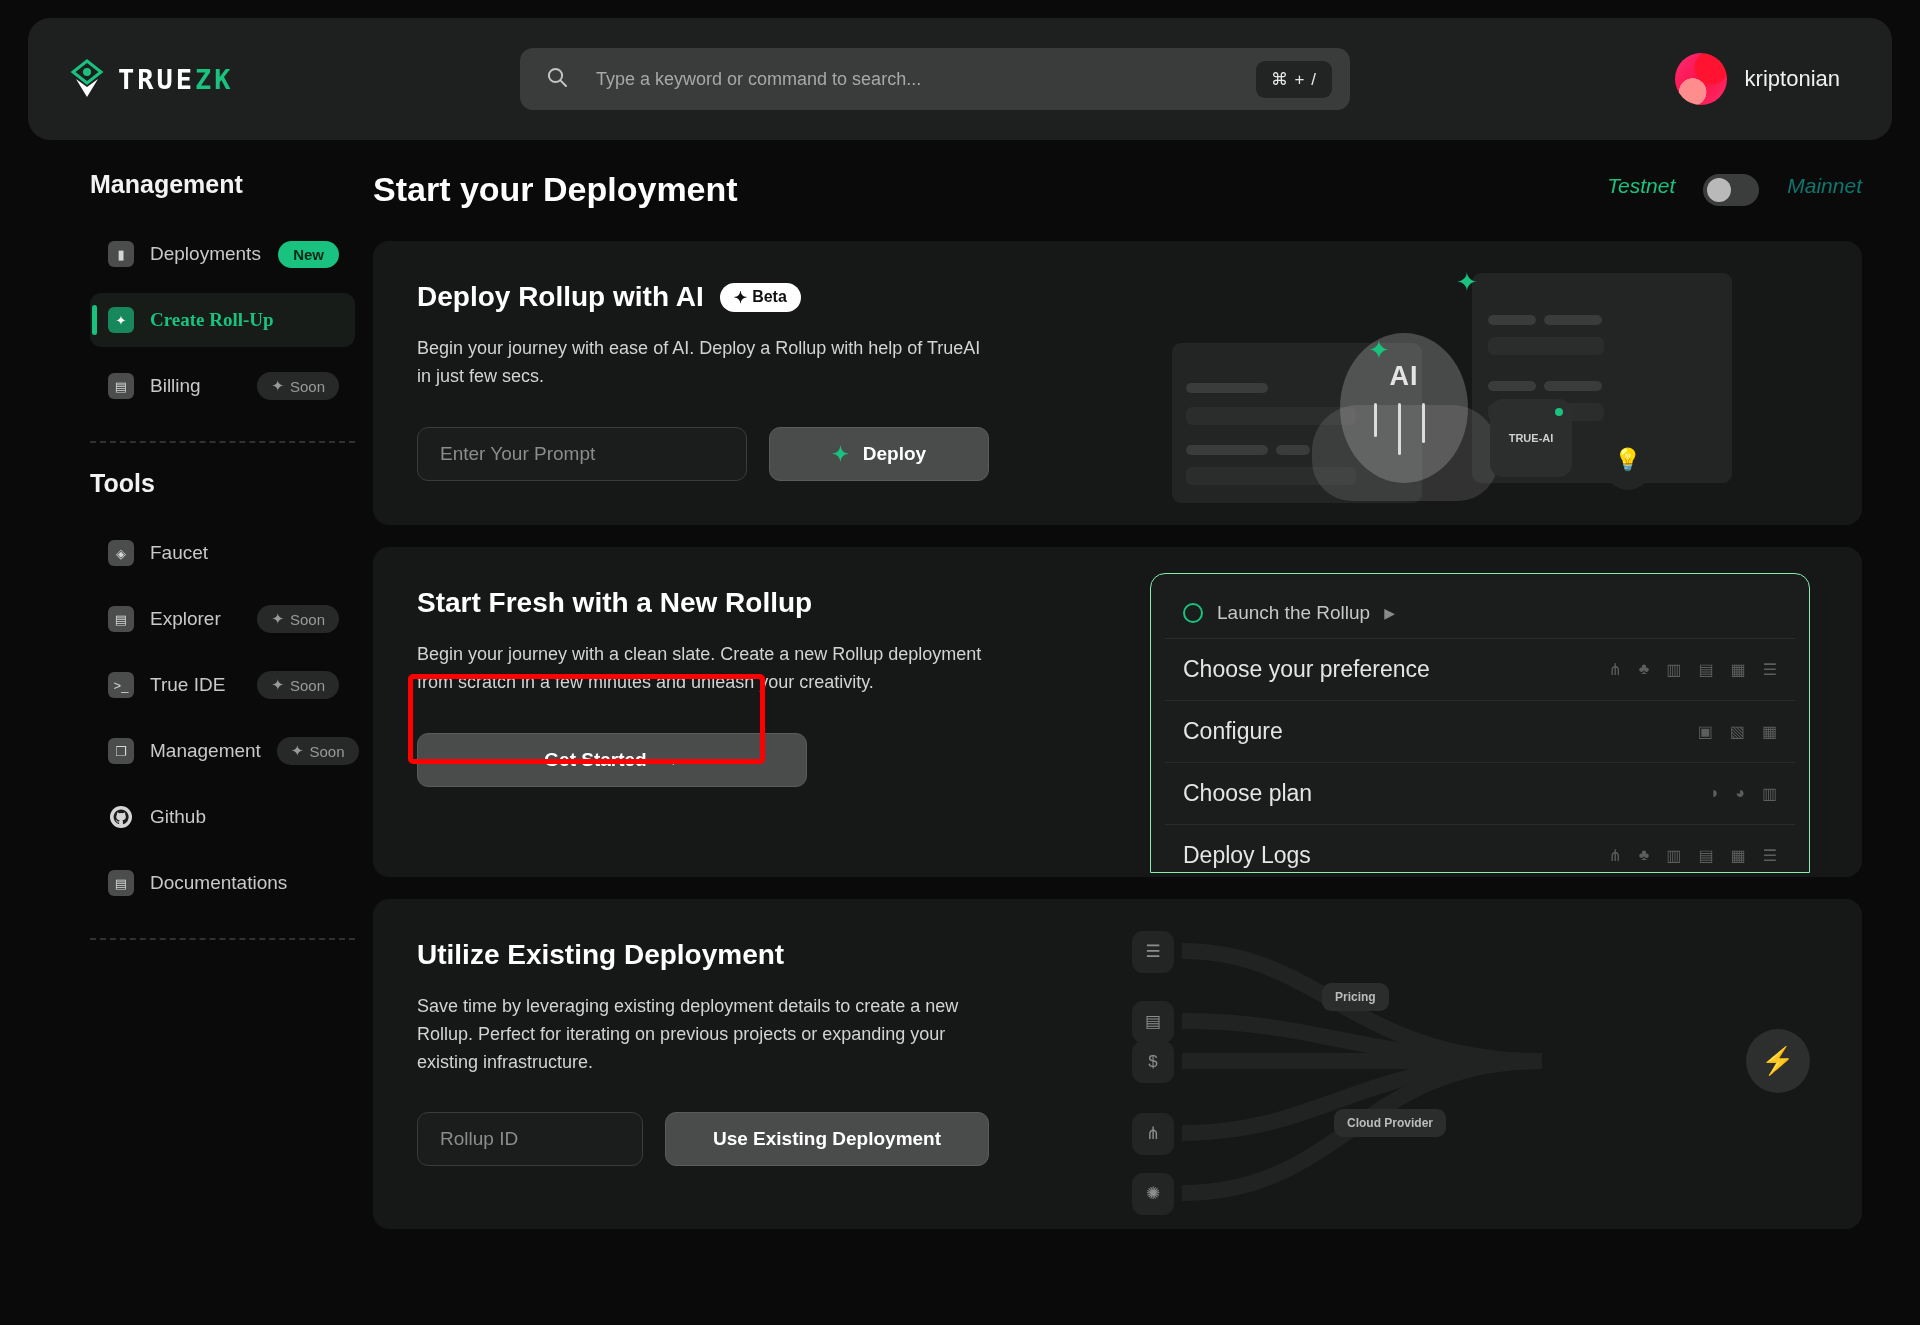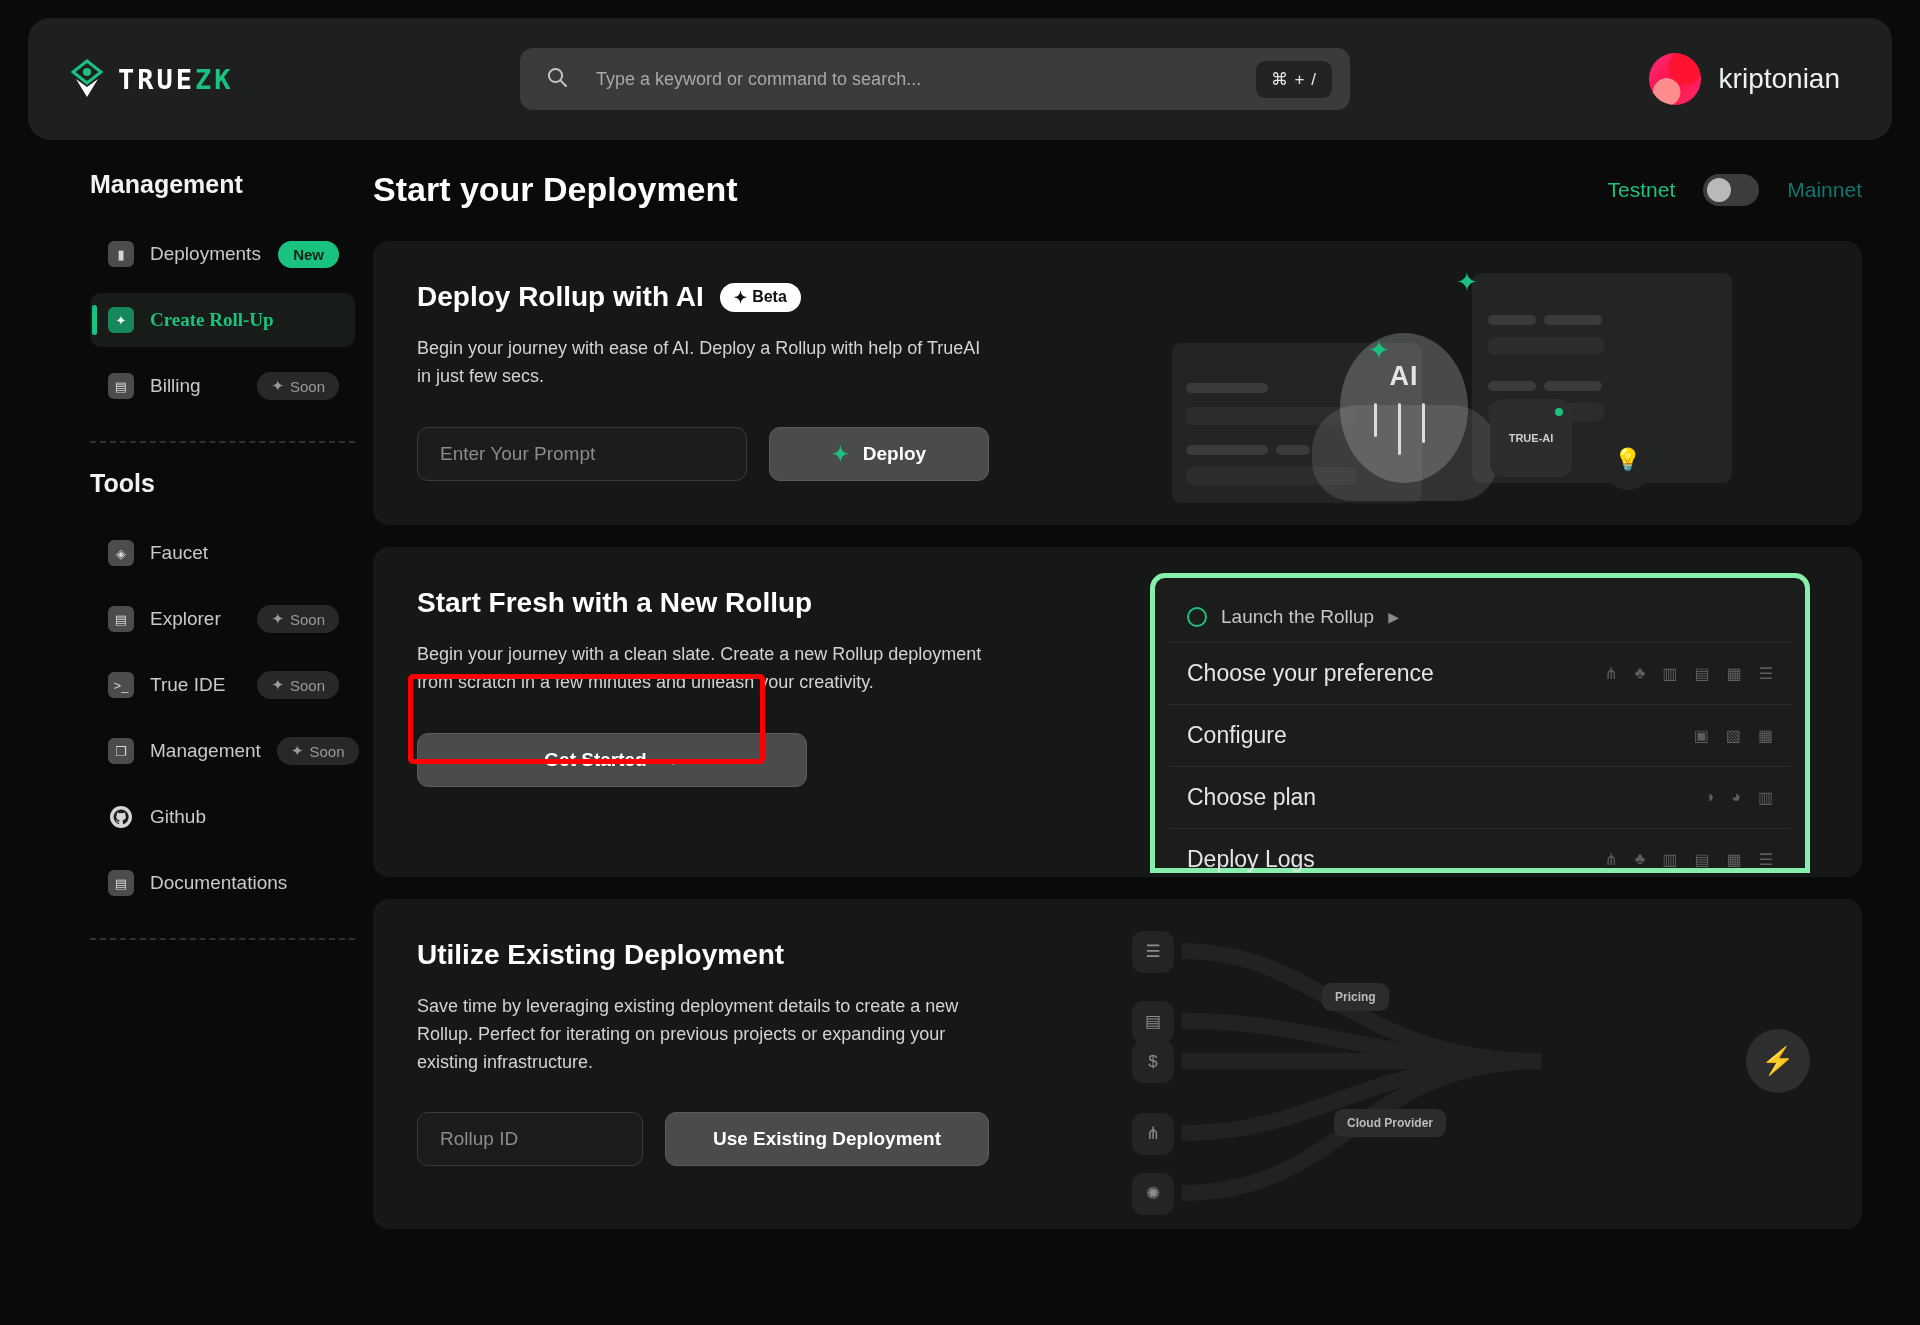--- a/index.html
+++ b/index.html
@@ -79,21 +79,21 @@
     gap: 18px;
     padding-right: 10px;
   }
   .avatar {
     width: 52px; height: 52px; border-radius: 50%;
     background:
       radial-gradient(circle at 70% 28%, #ff1330 0%, #ff1330 32%, transparent 33%),
       radial-gradient(circle at 34% 75%, #ff8d8d 0%, #ff8d8d 26%, transparent 27%),
       linear-gradient(135deg, #ff2d78 0%, #fb1046 52%, #ff2f6b 100%);
   }
-  .user-name { color: #f0f0f0; font-size: 28px; }
+  .user-name { color: #f0f0f0; font-size: 22px; }
 
   
   .body { display: flex; margin-top: 30px; }
 
   
   .sidebar { width: 345px; flex: none; padding-left: 62px; padding-right: 18px; }
   .side-title {
     color: #f2f2f2;
     font-size: 25px;
     font-weight: 700;
@@ -142,21 +142,21 @@
     margin: 28px 0 26px 0;
   }
 
   
   .main { flex: 1; padding-right: 30px; }
   .main-head {
     display: flex; align-items: center;
     margin-bottom: 32px;
   }
   .page-title { color: #ffffff; font-size: 34px; font-weight: 700; }
-  .net-toggle { margin-left: auto; display: flex; align-items: center; gap: 28px; }
+  .net-toggle { margin-left: auto; display: flex; gap: 28px; font-style: italic; }
   .net-left { color: #19c27e; font-size: 21px; }
   .net-right { color: #0f766e; font-size: 21px; }
   .toggle {
     width: 56px; height: 32px; border-radius: 999px;
     background: #3b3c3c; position: relative; cursor: pointer;
   }
   .toggle .knob {
     position: absolute; top: 4px; left: 4px;
     width: 24px; height: 24px; border-radius: 50%;
     background: #b9b9b9;
@@ -243,21 +243,21 @@
     display: flex; align-items: center; justify-content: center;
     color: #19c27e; font-size: 22px;
   }
   .sparkle { position: absolute; color: #19c27e; font-size: 26px; }
 
   
   .wizard {
     position: absolute; right: 52px; top: 26px;
     width: 660px; height: 300px;
     background: #1b1c1c;
-    border: 5px solid #86efac;
+    border: 1px solid #86efac;
     border-radius: 15px 15px 0 0;
     padding: 14px;
   }
   .wiz-head {
     display: flex; align-items: center; gap: 14px;
     padding: 14px 18px;
   }
   .ring { width: 20px; height: 20px; border-radius: 50%; border: 2px solid #19c27e; }
   .wiz-head-label { color: #c6c6c6; font-size: 19px; }
   .wiz-row {

